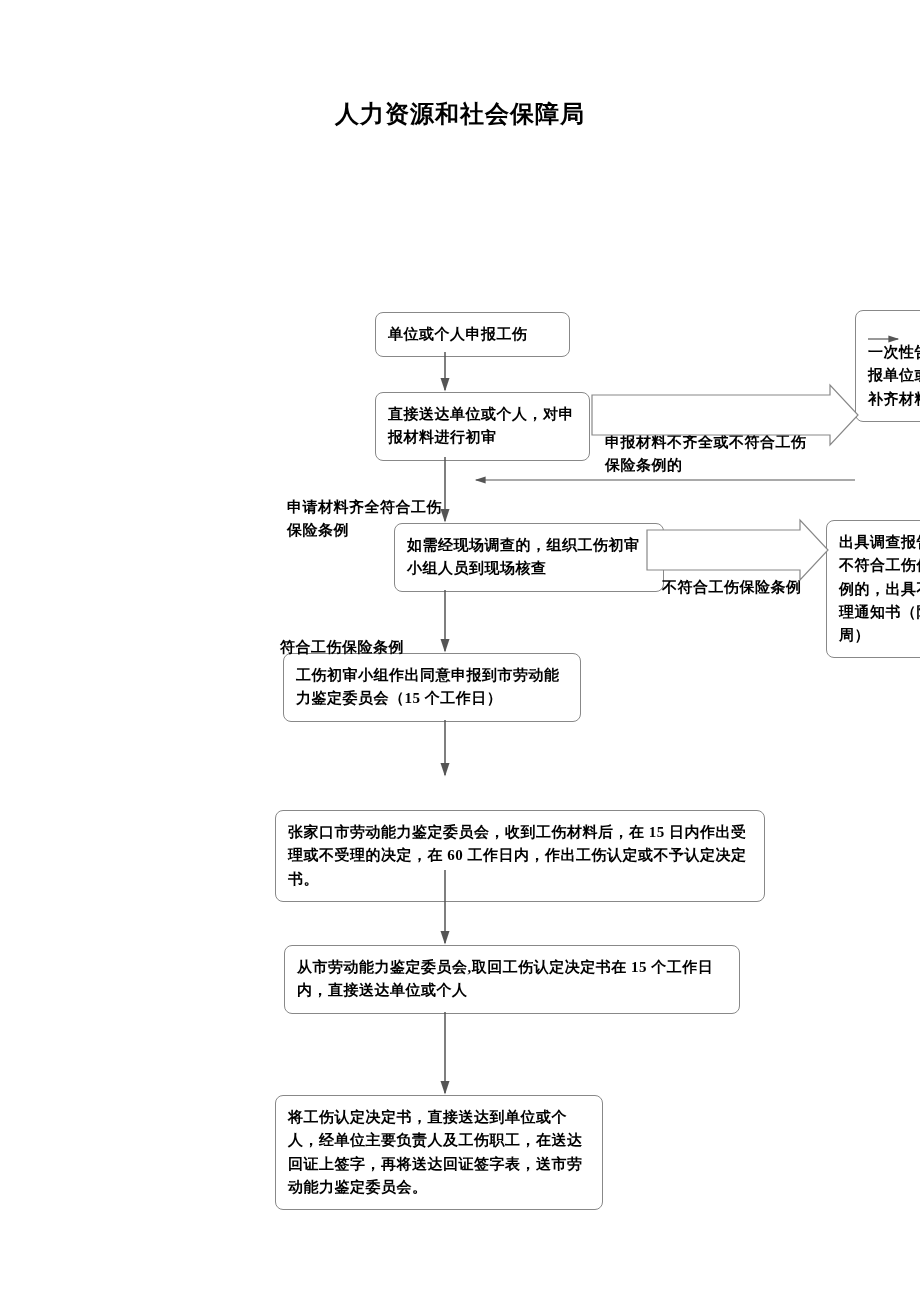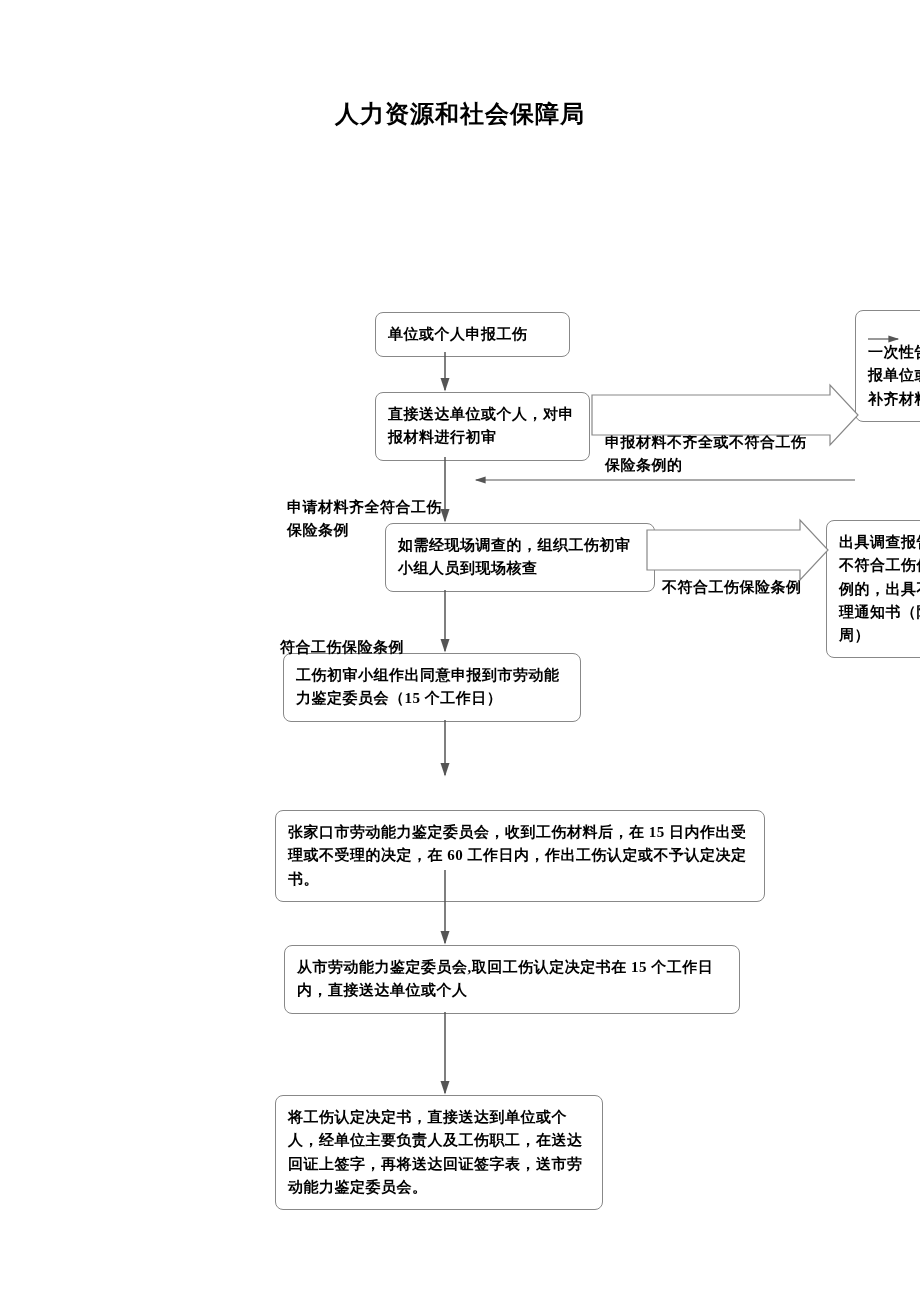--- a/index.html
+++ b/index.html
@@ -66,21 +66,21 @@
 </div>
 
 <div class="flow-box" style="left:375px; top:312px; width:195px;">
   <span>单位或个人申报工伤</span>
 </div>
 
 <div class="flow-box" style="left:375px; top:392px; width:215px;">
   <span>直接送达单位或个人，对申报材料进行初审</span>
 </div>
 
-<div class="flow-box" style="left:385px; top:523px; width:270px;">
+<div class="flow-box" style="left:394px; top:523px; width:270px;">
   <span>如需经现场调查的，组织工伤初审小组人员到现场核查</span>
 </div>
 
 <div class="flow-box" style="left:283px; top:653px; width:298px;">
   <span>工伤初审小组作出同意申报到市劳动能力鉴定委员会（15 个工作日）</span>
 </div>
 
 <div class="flow-box" style="left:275px; top:810px; width:490px;">
   <span>张家口市劳动能力鉴定委员会，收到工伤材料后，在 15 日内作出受理或不受理的决定，在 60 工作日内，作出工伤认定或不予认定决定书。</span>
 </div>

